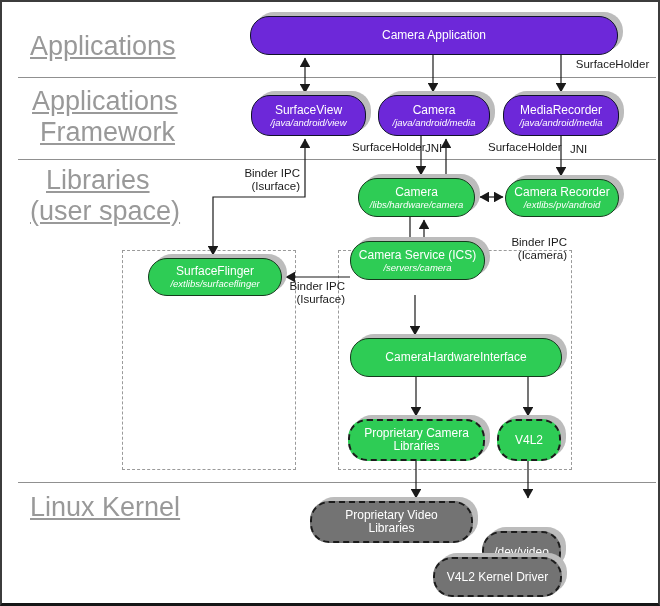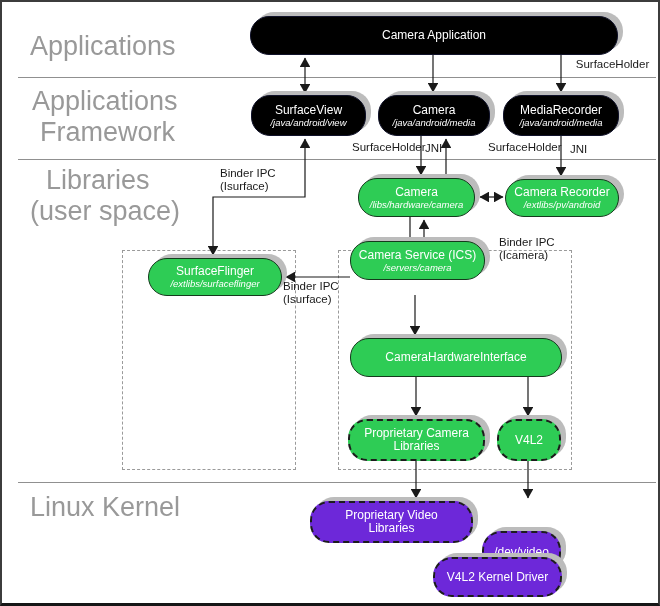--- a/index.html
+++ b/index.html
@@ -2,37 +2,37 @@
 <html><head>
 <meta charset="utf-8">
 <style>
   html,body{margin:0;padding:0;background:#fff;}
   #figure{
     position:relative;width:656px;height:601px;background:#fff;
     border:2px solid #3c3c3c;border-bottom:3px solid #161616;
     font-family:"Liberation Sans", sans-serif;overflow:hidden;
   }
   .sep{position:absolute;left:16px;width:638px;height:0;border-top:1px solid #909090;z-index:0;}
-  .layer-label{position:absolute;color:#999;font-size:27px;line-height:31px;z-index:2;white-space:pre;}
+  .layer-label{position:absolute;color:#999;font-size:27px;line-height:31px;z-index:2;white-space:pre;text-decoration:underline;}
   .dashed-box{position:absolute;border:1px dashed #9a9a9a;z-index:0;background:transparent;}
   svg.wires{position:absolute;left:0;top:0;z-index:1;}
   .node{
     position:absolute;z-index:2;display:flex;flex-direction:column;align-items:center;justify-content:center;
     border-radius:19px;color:#fff;text-align:center;
     box-shadow:5px -4px 0 0 #bcbcbc;
   }
   .node .title{font-size:12px;line-height:13px;}
   .node .path{font-size:9.5px;line-height:11px;font-style:italic;}
-  .blue{background:#000000;border:1px solid #10122a;}
+  .blue{background:#6d28d9;border:1px solid #10122a;}
   .green{background:#2ecc55;border:1px solid #143a1c;}
   .green-dashed{background:#2ecc55;border:2px dashed #1c1c1c;}
-  .red-dashed{background:#6d28d9;border:2px dashed #1c1c1c;}
+  .red-dashed{background:#737373;border:2px dashed #1c1c1c;}
   .edge-label{position:absolute;z-index:2;color:#1a1a1a;font-size:11.5px;line-height:13px;white-space:pre;}
   .ta-r{text-align:center;}
-  .ta-c{text-align:left;}
+  .ta-c{text-align:right;}
 </style>
 </head>
 <body>
 
 <div id="figure">
 
   <div class="sep" style="top:75px"></div>
   <div class="sep" style="top:157px"></div>
   <div class="sep" style="top:480px"></div>
 

